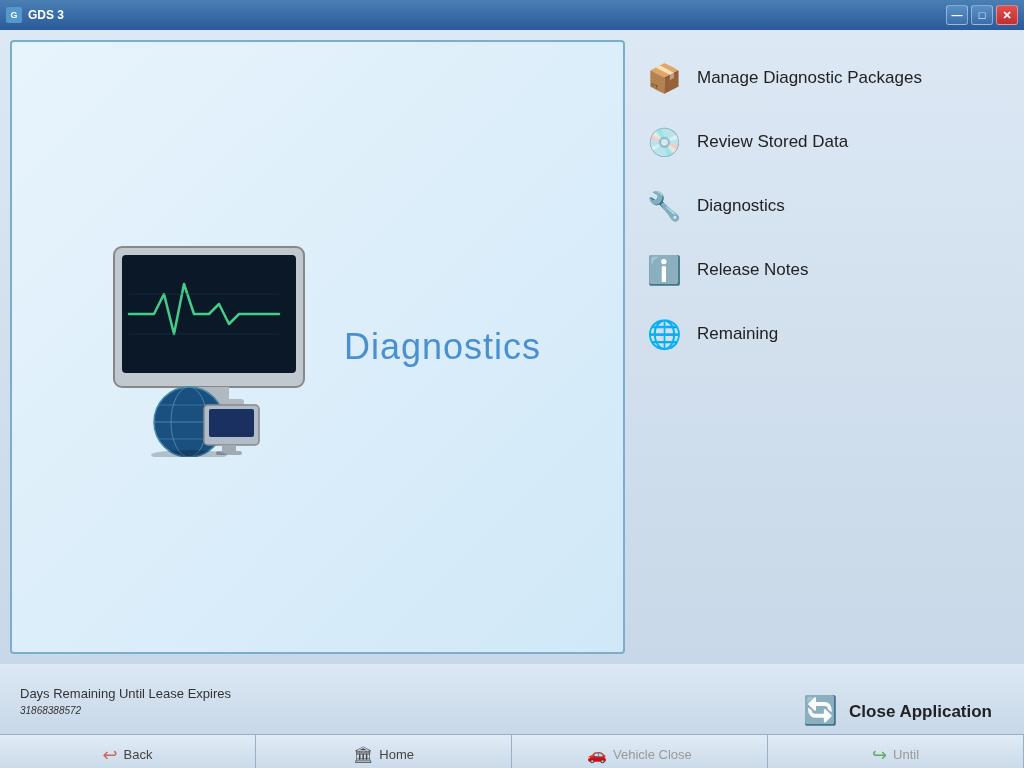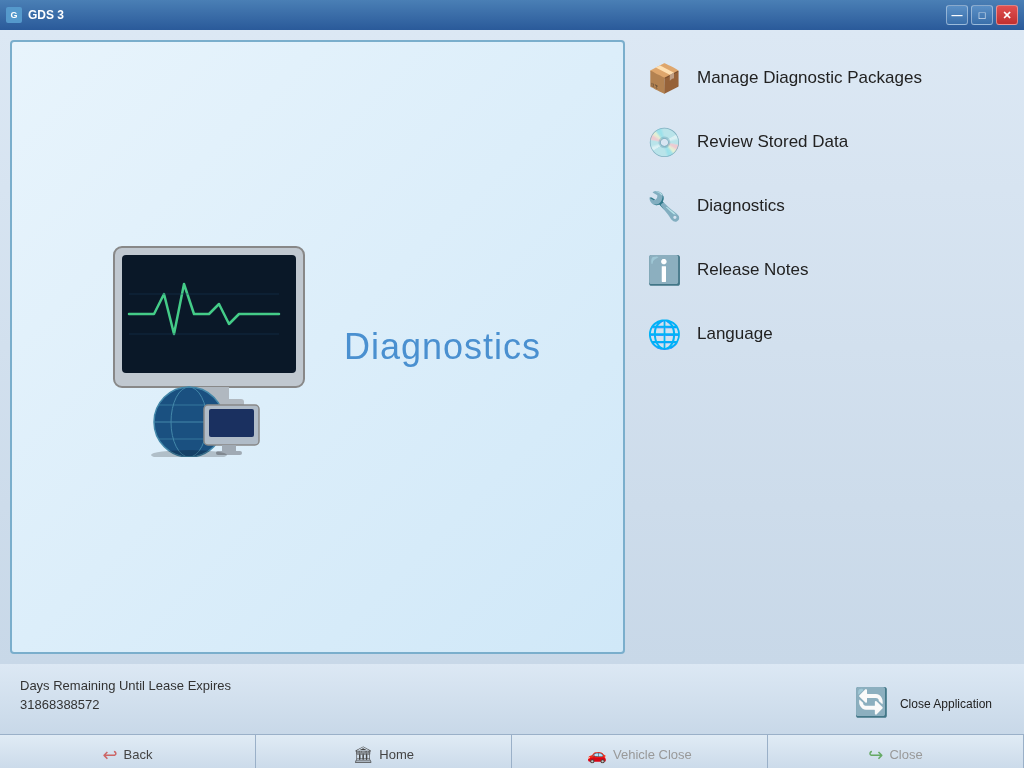--- a/index.html
+++ b/index.html
@@ -125,54 +125,56 @@
       font-size: 17px;
       color: #222;
       font-weight: 400;
     }
 
     
     .status-area {
       height: 70px;
       background: linear-gradient(to bottom, #dce8f4, #c8d8e8);
       display: flex;
-      padding: 14px 20px;
+      padding: 22px 20px;
       align-items: flex-start;
       justify-content: space-between;
     }
     .lease-info {
       display: flex;
       flex-direction: column;
       gap: 4px;
     }
     .lease-label {
       font-size: 13px;
       color: #333;
     }
     .lease-value {
-      font-size: 13px;
+      font-size: 10px;
       color: #333;
       font-weight: 500;
+      font-style: italic;
     }
     .close-app {
       display: flex;
       align-items: center;
       gap: 10px;
       cursor: pointer;
       padding: 8px 12px;
       border-radius: 4px;
     }
     .close-app-icon {
       width: 36px;
       height: 36px;
       font-size: 28px;
     }
     .close-app-label {
-      font-size: 12px;
+      font-size: 17px;
       color: #222;
+      font-weight: bold;
     }
 
     
     .bottom-buttons {
       height: 40px;
       background: linear-gradient(to bottom, #c8d4e0, #b0c0d0);
       border-top: 1px solid #9ab0c8;
       display: flex;
     }
     .nav-btn {
@@ -256,21 +258,21 @@
     <div class="menu-item">
       <div class="menu-icon">🔧</div>
       <span class="menu-label">Diagnostics</span>
     </div>
     <div class="menu-item">
       <div class="menu-icon">ℹ️</div>
       <span class="menu-label">Release Notes</span>
     </div>
     <div class="menu-item">
       <div class="menu-icon">🌐</div>
-      <span class="menu-label">Language</span>
+      <span class="menu-label">Remaining</span>
     </div>
   </div>
 </div>
 
 <div class="status-area">
   <div class="lease-info">
     <span class="lease-label">Days Remaining Until Lease Expires</span>
     <span class="lease-value">31868388572</span>
   </div>
   <div class="close-app">
@@ -287,15 +289,15 @@
   <button class="nav-btn">
     <span class="nav-btn-icon">🏛</span>
     <span>Home</span>
   </button>
   <button class="nav-btn" disabled="">
     <span class="nav-btn-icon">🚗</span>
     <span>Vehicle Close</span>
   </button>
   <button class="nav-btn" disabled="">
     <span class="nav-btn-icon icon-enter"></span>
-    <span>Close</span>
+    <span>Until</span>
   </button>
 </div>
 
 </body></html>

